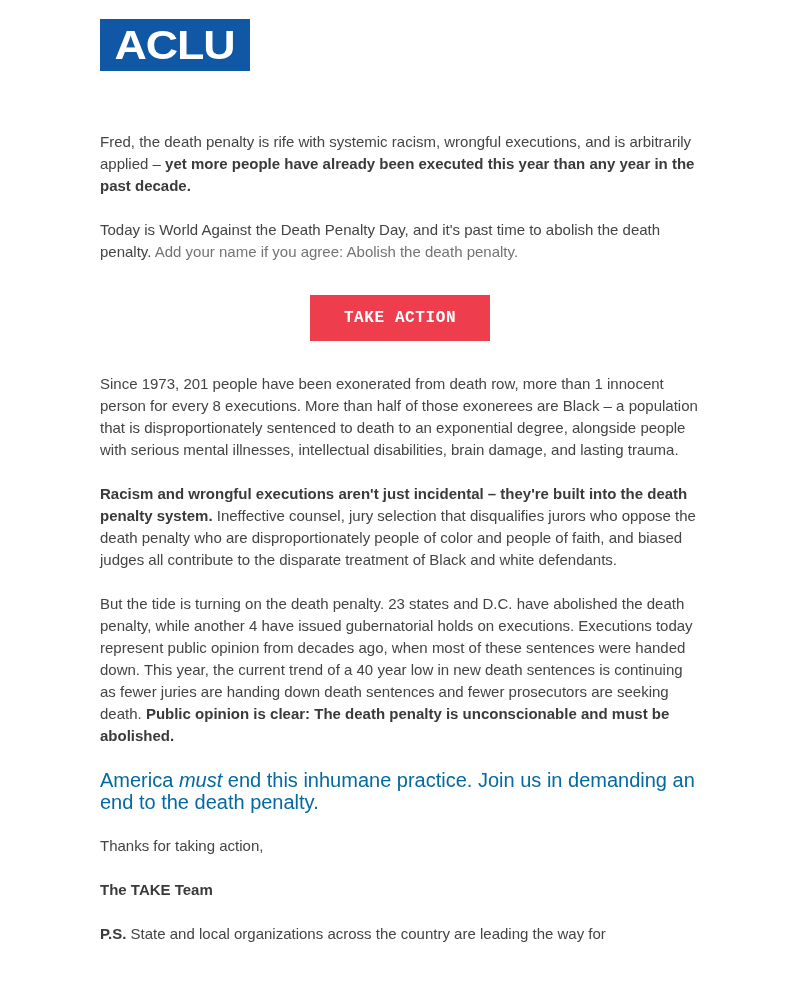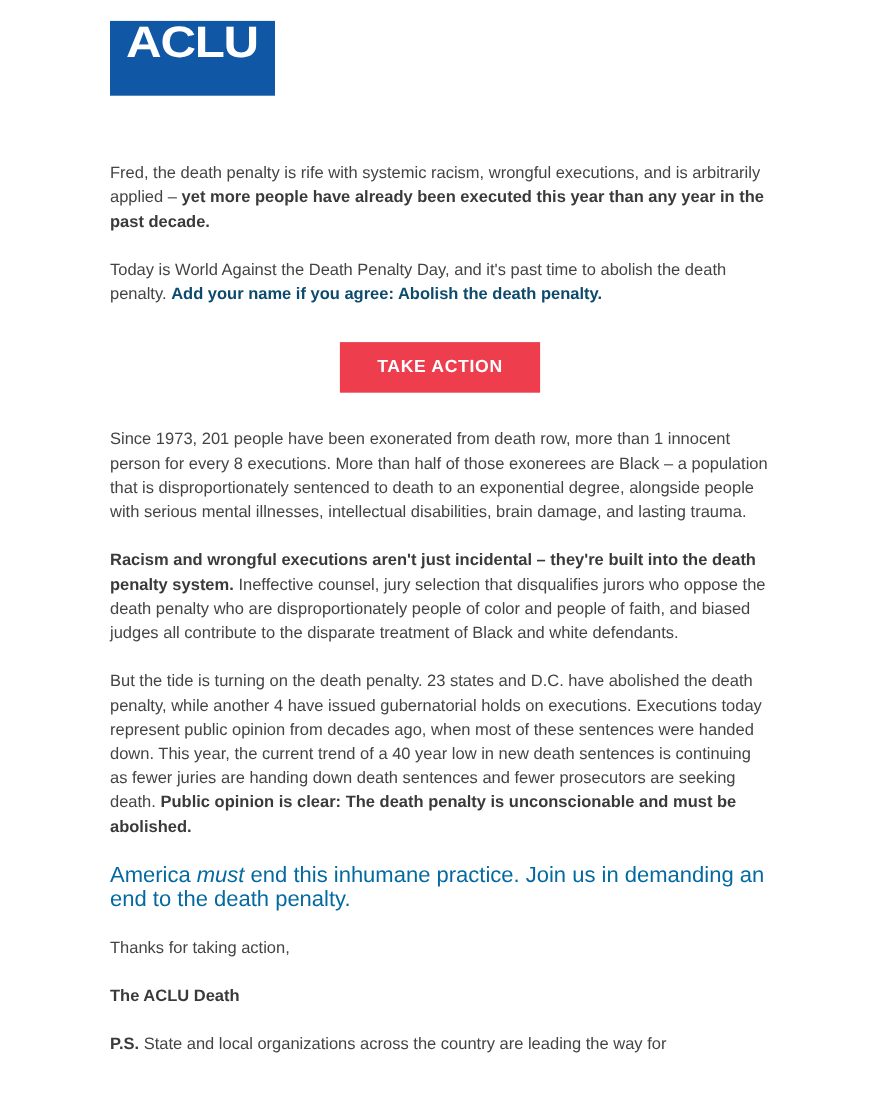--- a/index.html
+++ b/index.html
@@ -25,23 +25,24 @@
     width: 600px;
   }
 
   
   .logo-block {
     padding-top: 19px;
     padding-bottom: 0;
   }
   .aclu-logo {
     width: 150px;
-    height: 68px;
+    height: 52px;
     background: #1057a5;
     display: flex;
+    align-items: center;
     justify-content: center;
     box-sizing: border-box;
   }
   .aclu-logo .wordmark {
     color: #ffffff;
     font-family: "Liberation Sans", sans-serif;
     font-weight: bold;
     font-size: 40px;
     letter-spacing: -1px;
     line-height: 1;
@@ -55,22 +56,22 @@
     line-height: 22px;
     color: #444444;
     margin: 0 0 22px 0;
   }
   .para.first { margin-top: 60px; }
 
   b, strong { font-weight: bold; color: #3a3a3a; }
   i, em { font-style: italic; }
 
   .link {
-    color: #0c4a6e;
-    font-weight: bold;
+    color: #737373;
+    font-weight: normal;
     text-decoration: none;
     cursor: pointer;
   }
   p.para-blue {
     font-size: 20px;
     line-height: 22px;
     color: #0369a1;
     font-weight: normal;
     margin: 0 0 22px 0;
     cursor: pointer;
@@ -80,21 +81,21 @@
   .cta-row {
     margin: 0 0 32px 0;
     padding-top: 10px;
     text-align: center;
     width: 600px;
   }
   .cta-button {
     display: inline-block;
     background: #ee3e4e;
     color: #ffffff;
-    font-family: Liberation Sans, sans-serif;
+    font-family: Liberation Mono, monospace;
     font-weight: bold;
     font-size: 16px;
     letter-spacing: 0.6px;
     padding: 15px 34px;
     border: 0;
     cursor: pointer;
     line-height: 16px;
     text-decoration: none;
   }
 
@@ -137,21 +138,21 @@
       <span>But the tide is turning on the death penalty. 23 states and D.C. have abolished the death penalty, while another 4 have issued gubernatorial holds on executions. Executions today represent public opinion from decades ago, when most of these sentences were handed down. This year, the current trend of a 40 year low in new death sentences is continuing as fewer juries are handing down death sentences and fewer prosecutors are seeking death. </span><b>Public opinion is clear: The death penalty is unconscionable and must be abolished.</b>
     </p>
 
     <p class="para-blue">
       <span>America </span><i>must</i><span> end this inhumane practice. Join us in demanding an end to the death penalty.</span>
     </p>
 
     <p class="para sign-off">Thanks for taking action,</p>
 
     <p class="para team">
-      <b>The ACLU Death</b>
+      <b>The TAKE Team</b>
     </p>
 
     <p class="para ps">
       <b>P.S.</b><span> State and local organizations across the country are leading the way for</span>
     </p>
 
   </div>
 </div>
 
 </body></html>

